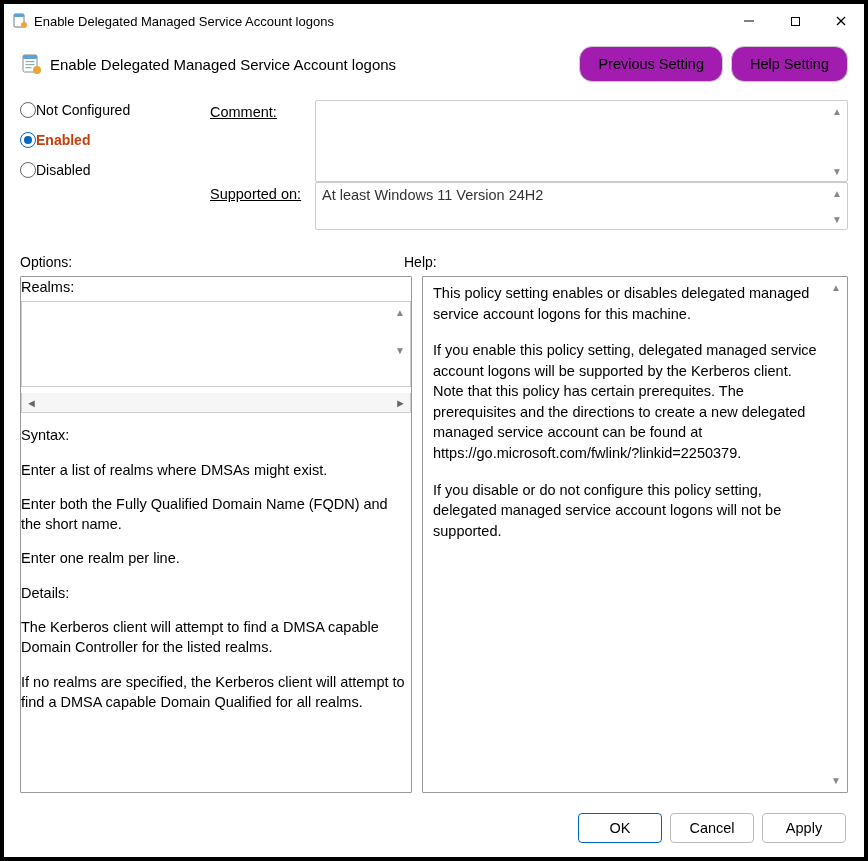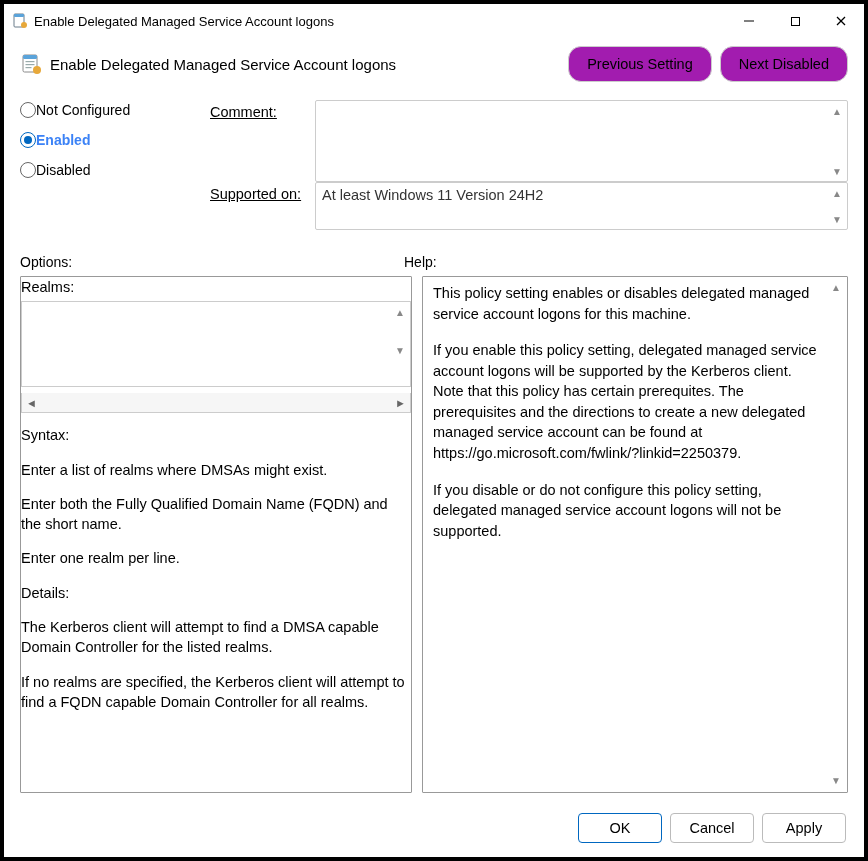--- a/index.html
+++ b/index.html
@@ -63,21 +63,21 @@
   .radio-row { display:flex; align-items:flex-end; gap:0; cursor:pointer; }
   .radio {
     width:16px; height:16px; border:1px solid #666; border-radius:50%;
     display:inline-flex; align-items:center; justify-content:center;
     background:#fff;
   }
   .radio.checked { border-color:#0067c0; border-width:1.4px; }
   .radio.checked::after {
     content:""; width:8px; height:8px; background:#0067c0; border-radius:50%;
   }
-  .radio-label.enabled { color:#3b82f6; font-weight:600; }
+  .radio-label.enabled { color:#c2410c; font-weight:600; }
   .field-label { padding-top:4px; font-size:14.5px;text-decoration:underline; }
   .textpane {
     border:1px solid #ccc;
     background:#fff;
     position:relative;
     padding:4px 18px 4px 6px;
     min-height: 82px;
     border-radius:2px;
   }
   .supported-pane { min-height:48px; font-size:14.5px; color:#333; }
@@ -203,21 +203,21 @@
         <rect class="page" x="3" y="2" width="14" height="17" rx="1.5"></rect>
         <rect class="bar" x="3" y="2" width="14" height="4" rx="1.5"></rect>
         <rect x="5.5" y="8" width="9" height="1.2" fill="#9aa"></rect>
         <rect x="5.5" y="11" width="9" height="1.2" fill="#9aa"></rect>
         <rect x="5.5" y="14" width="6" height="1.2" fill="#9aa"></rect>
         <circle cx="17" cy="17" r="4"></circle>
       </svg>
     </span>
     <span class="header-title">Enable Delegated Managed Service Account logons</span>
     <button class="nav-btn">Previous Setting</button>
-    <button class="nav-btn">Next Disabled</button>
+    <button class="nav-btn">Help Setting</button>
   </div>
 
   <div class="topgrid">
     <div class="radios" style="grid-row:1 / span 2;">
       <div class="radio-row">
         <span class="radio"></span>
         <span>Not Configured</span>
       </div>
       <div class="radio-row">
         <span class="radio checked"></span>
@@ -262,21 +262,21 @@
         <div class="h-scroll">
           <span>◄</span>
           <span>►</span>
         </div>
         <p>Syntax:</p>
         <p>Enter a list of realms where DMSAs might exist.</p>
         <p>Enter both the Fully Qualified Domain Name (FQDN) and the short name.</p>
         <p>Enter one realm per line.</p>
         <p>Details:</p>
         <p>The Kerberos client will attempt to find a DMSA capable Domain Controller for the listed realms.</p>
-        <p style="margin-bottom:0">If no realms are specified, the Kerberos client will attempt to find a FQDN capable Domain Controller for all realms.</p>
+        <p style="margin-bottom:0">If no realms are specified, the Kerberos client will attempt to find a DMSA capable Domain Qualified for all realms.</p>
       </div>
     </div>
 
     <div class="panel help">
       <span class="scroll-up">▲</span>
       <p>This policy setting enables or disables delegated managed service account logons for this machine.</p>
       <p>If you enable this policy setting, delegated managed service account logons will be supported by the Kerberos client. Note that this policy has certain prerequites. The prerequisites and the directions to create a new delegated managed service account can be found at https://go.microsoft.com/fwlink/?linkid=2250379.</p>
       <p>If you disable or do not configure this policy setting, delegated managed service account logons will not be supported.</p>
       <span class="scroll-down">▼</span>
     </div>

